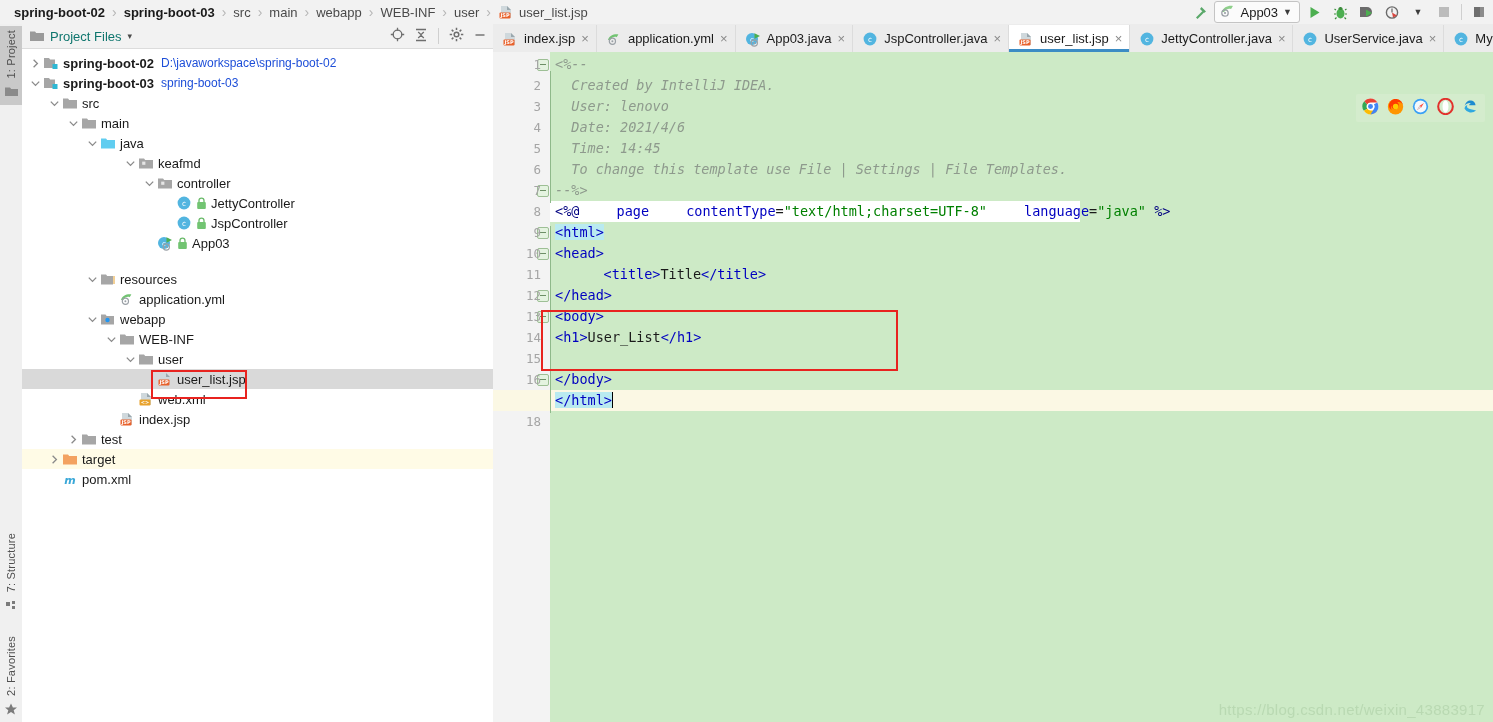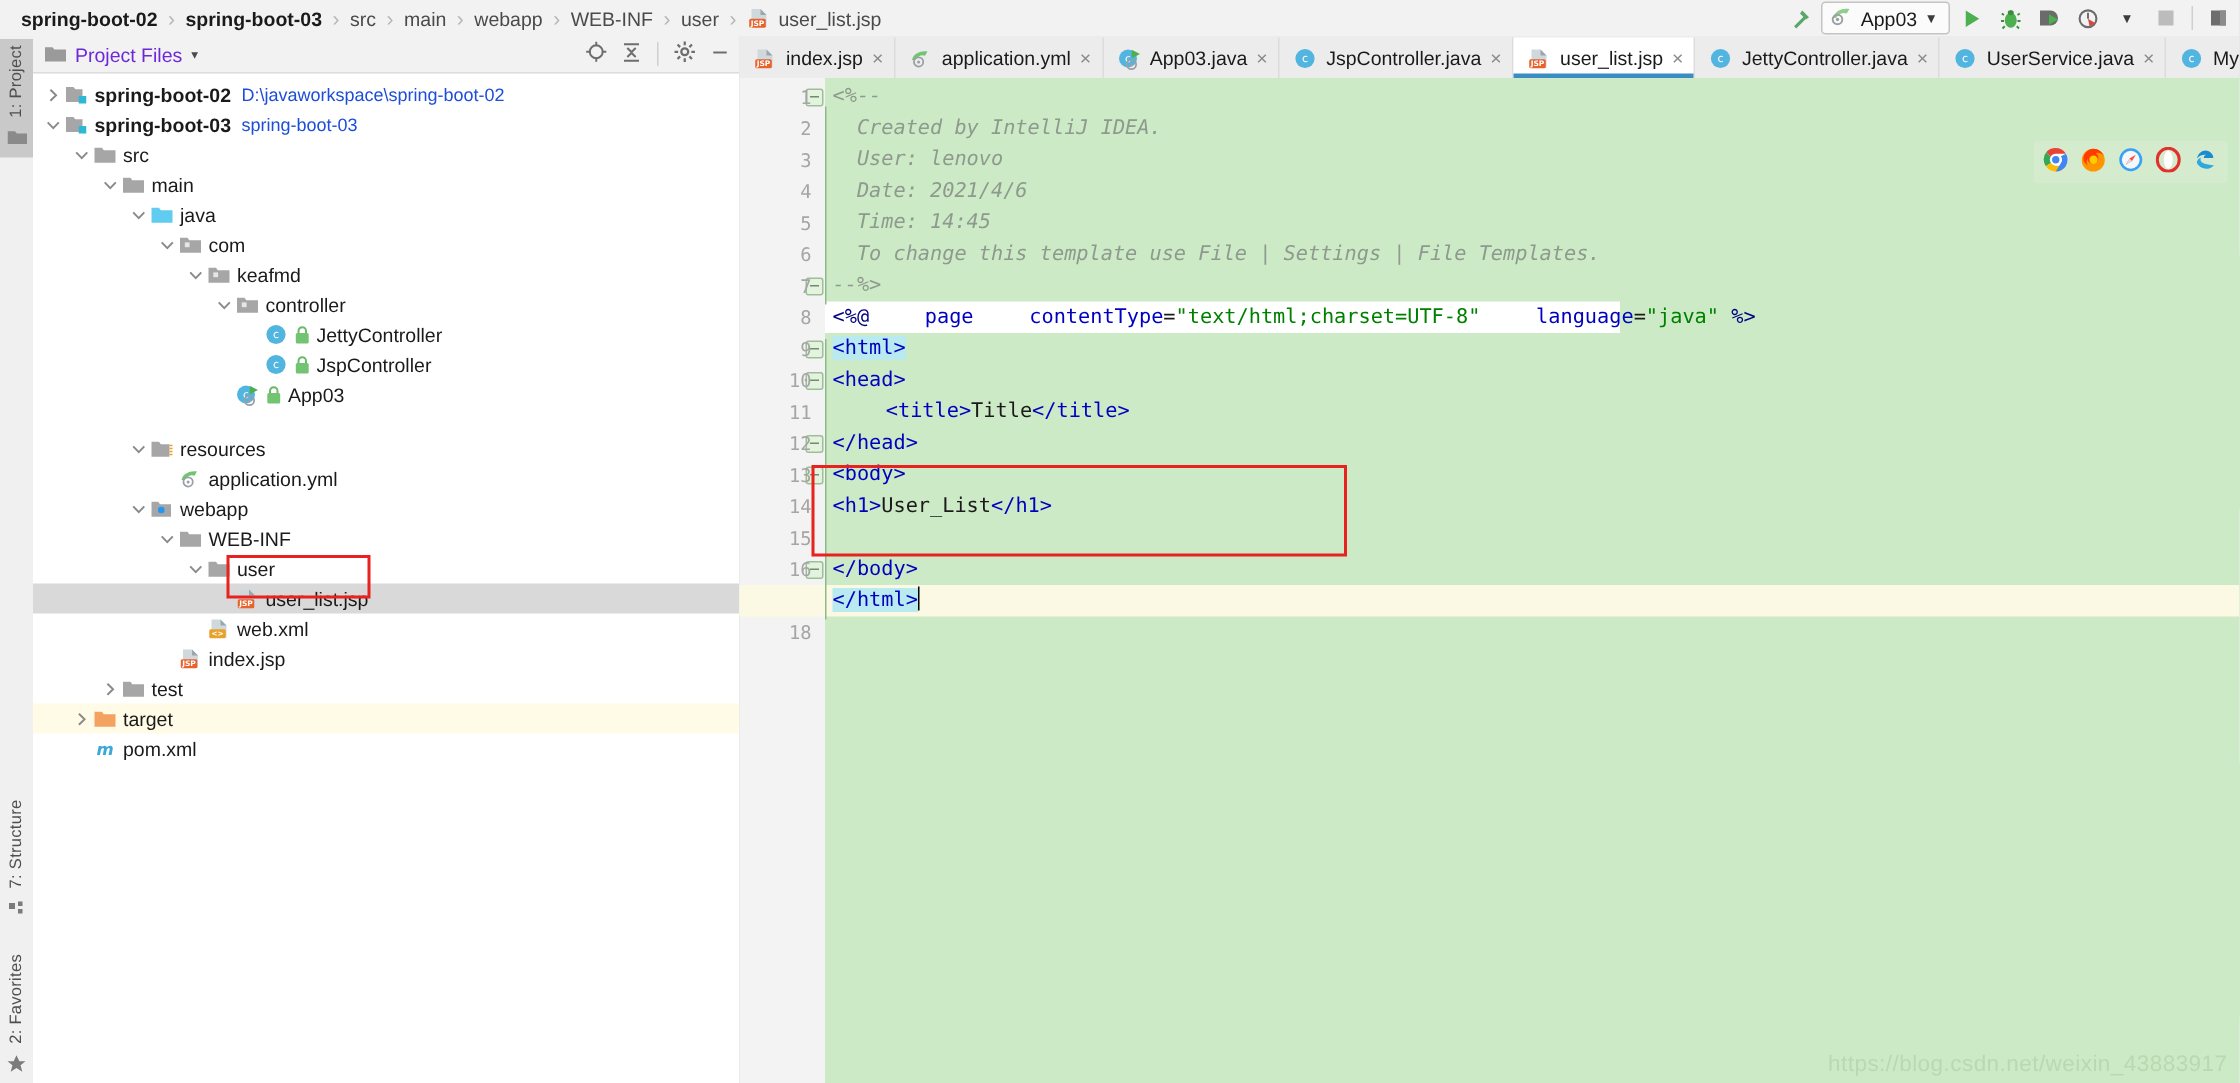--- a/index.html
+++ b/index.html
@@ -28,21 +28,21 @@
   
   .leftstrip{position:absolute;left:0;top:24px;width:22px;height:698px;background:#f0f0f0;border-right:1px solid #d6d6d6;}
   .vtab{position:absolute;left:0;width:22px;display:flex;flex-direction:column;align-items:center;}
   .vtab .vtxt{writing-mode:vertical-rl;transform:rotate(180deg);font-size:11px;color:#4f4f4f;letter-spacing:.2px;padding:4px 0;}
   .vtab.active{background:#c9c9c9;}
   .vtab .vico{margin:3px 0 5px 0;}
 
   
   .projwin{position:absolute;left:22px;top:24px;width:471px;height:698px;background:#ffffff;border-right:1px solid #c9c9c9;}
   .projhdr{position:relative;height:24px;background:#f2f2f2;border-bottom:1px solid #dcdcdc;display:flex;align-items:center;}
-  .projhdr .ttl{font-size:13px;color:#6d28d9;margin-left:6px;}
+  .projhdr .ttl{font-size:13px;color:#0f766e;margin-left:6px;}
   .projhdr .hicons{position:absolute;right:6px;top:0;height:24px;display:flex;align-items:center;gap:9px;}
   .tree{position:relative;padding-top:4px;height:672px;overflow:hidden;}
   .row{position:relative;height:20px;display:flex;align-items:center;white-space:nowrap;}
   .row.sel{background:#d9d9d9;}
   .row.hl{background:#fffbe6;}
   .arrow{width:11px;height:11px;display:inline-block;margin-right:2px;flex:0 0 auto;}
   .noarrow{width:13px;flex:0 0 auto;}
   .nodeico{width:16px;height:16px;margin-right:4px;flex:0 0 auto;display:flex;align-items:center;justify-content:center;}
   .nodelbl{font-size:13px;color:#1a1a1a;}
   .nodelbl.b{font-weight:bold;}
@@ -320,34 +320,20 @@
               <path d="M1.8 3.6 L5.5 7.4 L9.2 3.6" fill="none" stroke="#8a8a8a" stroke-width="1.3"></path>
             </svg>
           </span>
           <span class="nodeico">
             <svg width="16" height="16" viewBox="0 0 16 16">
               <path d="M1 3.5h5l1.2 1.6H15V13.5H1z" fill="#60cdf0"></path>
             </svg>
           </span>
           <span class="nodelbl">java</span>
         </div>
-        <div class="row" style="padding-left: 84px;">
-          <span class="arrow" style="display: flex; align-items: center;">
-            <svg width="11" height="11" viewBox="0 0 11 11">
-              <path d="M1.8 3.6 L5.5 7.4 L9.2 3.6" fill="none" stroke="#8a8a8a" stroke-width="1.3"></path>
-            </svg>
-          </span>
-          <span class="nodeico">
-            <svg width="16" height="16" viewBox="0 0 16 16">
-              <path d="M1 3.5h5l1.2 1.6H15V13.5H1z" fill="#a6a6a6"></path>
-              <rect x="4.2" y="6.6" width="3.2" height="3.2" fill="#e6e6e6"></rect>
-            </svg>
-          </span>
-          <span class="nodelbl">com</span>
-        </div>
         <div class="row" style="padding-left: 103px;">
           <span class="arrow" style="display: flex; align-items: center;">
             <svg width="11" height="11" viewBox="0 0 11 11">
               <path d="M1.8 3.6 L5.5 7.4 L9.2 3.6" fill="none" stroke="#8a8a8a" stroke-width="1.3"></path>
             </svg>
           </span>
           <span class="nodeico">
             <svg width="16" height="16" viewBox="0 0 16 16">
               <path d="M1 3.5h5l1.2 1.6H15V13.5H1z" fill="#a6a6a6"></path>
               <rect x="4.2" y="6.6" width="3.2" height="3.2" fill="#e6e6e6"></rect>
@@ -687,21 +673,21 @@
         <div class="cline" style="top: 2px; left: 5px;"><span class="cm">&lt;%--</span></div>
         <div class="cline" style="top: 23px; left: 5px;"><span class="cm">  Created by IntelliJ IDEA.</span></div>
         <div class="cline" style="top: 44px; left: 5px;"><span class="cm">  User: lenovo</span></div>
         <div class="cline" style="top: 65px; left: 5px;"><span class="cm">  Date: 2021/4/6</span></div>
         <div class="cline" style="top: 86px; left: 5px;"><span class="cm">  Time: 14:45</span></div>
         <div class="cline" style="top: 107px; left: 5px;"><span class="cm">  To change this template use File | Settings | File Templates.</span></div>
         <div class="cline" style="top: 128px; left: 5px;"><span class="cm">--%&gt;</span></div>
         <div class="cline" style="top: 149px; left: 5px;"><span class="nav">&lt;%@ </span><span class="attr">page</span><span class="txt"> </span><span class="attr">contentType</span><span class="txt">=</span><span class="str">"text/html;charset=UTF-8"</span><span class="txt"> </span><span class="attr">language</span><span class="txt">=</span><span class="str">"java"</span><span class="txt"> </span><span class="nav">%&gt;</span></div>
         <div class="cline" style="top: 170px; left: 5px;"><span class="tag cyanhl">&lt;html&gt;</span></div>
         <div class="cline" style="top: 191px; left: 5px;"><span class="tag">&lt;head&gt;</span></div>
-        <div class="cline" style="top: 212px; left: 8px;"><span class="tag">    &lt;title&gt;</span><span class="txt">Title</span><span class="tag">&lt;/title&gt;</span></div>
+        <div class="cline" style="top: 212px; left: 21px;"><span class="tag">    &lt;title&gt;</span><span class="txt">Title</span><span class="tag">&lt;/title&gt;</span></div>
         <div class="cline" style="top: 233px; left: 5px;"><span class="tag">&lt;/head&gt;</span></div>
         <div class="cline" style="top: 254px; left: 5px;"><span class="tag">&lt;body&gt;</span></div>
         <div class="cline" style="top: 275px; left: 5px;"><span class="tag">&lt;h1&gt;</span><span class="txt">User_List</span><span class="tag">&lt;/h1&gt;</span></div>
         <div class="cline" style="top: 296px; left: 5px;"></div>
         <div class="cline" style="top: 317px; left: 5px;"><span class="tag">&lt;/body&gt;</span></div>
         <div class="cline" style="top: 338px; left: 5px;"><span class="tag cyanhl">&lt;/html&gt;</span><span class="caret"></span></div>
         <div class="cline" style="top: 359px; left: 5px;"></div>
         <div class="vline" style="top: 19px; height: 132px; left: 0px;"></div>
         <div class="vline" style="top: 174px; height: 187px; left: 0px;"></div>
       </div>

